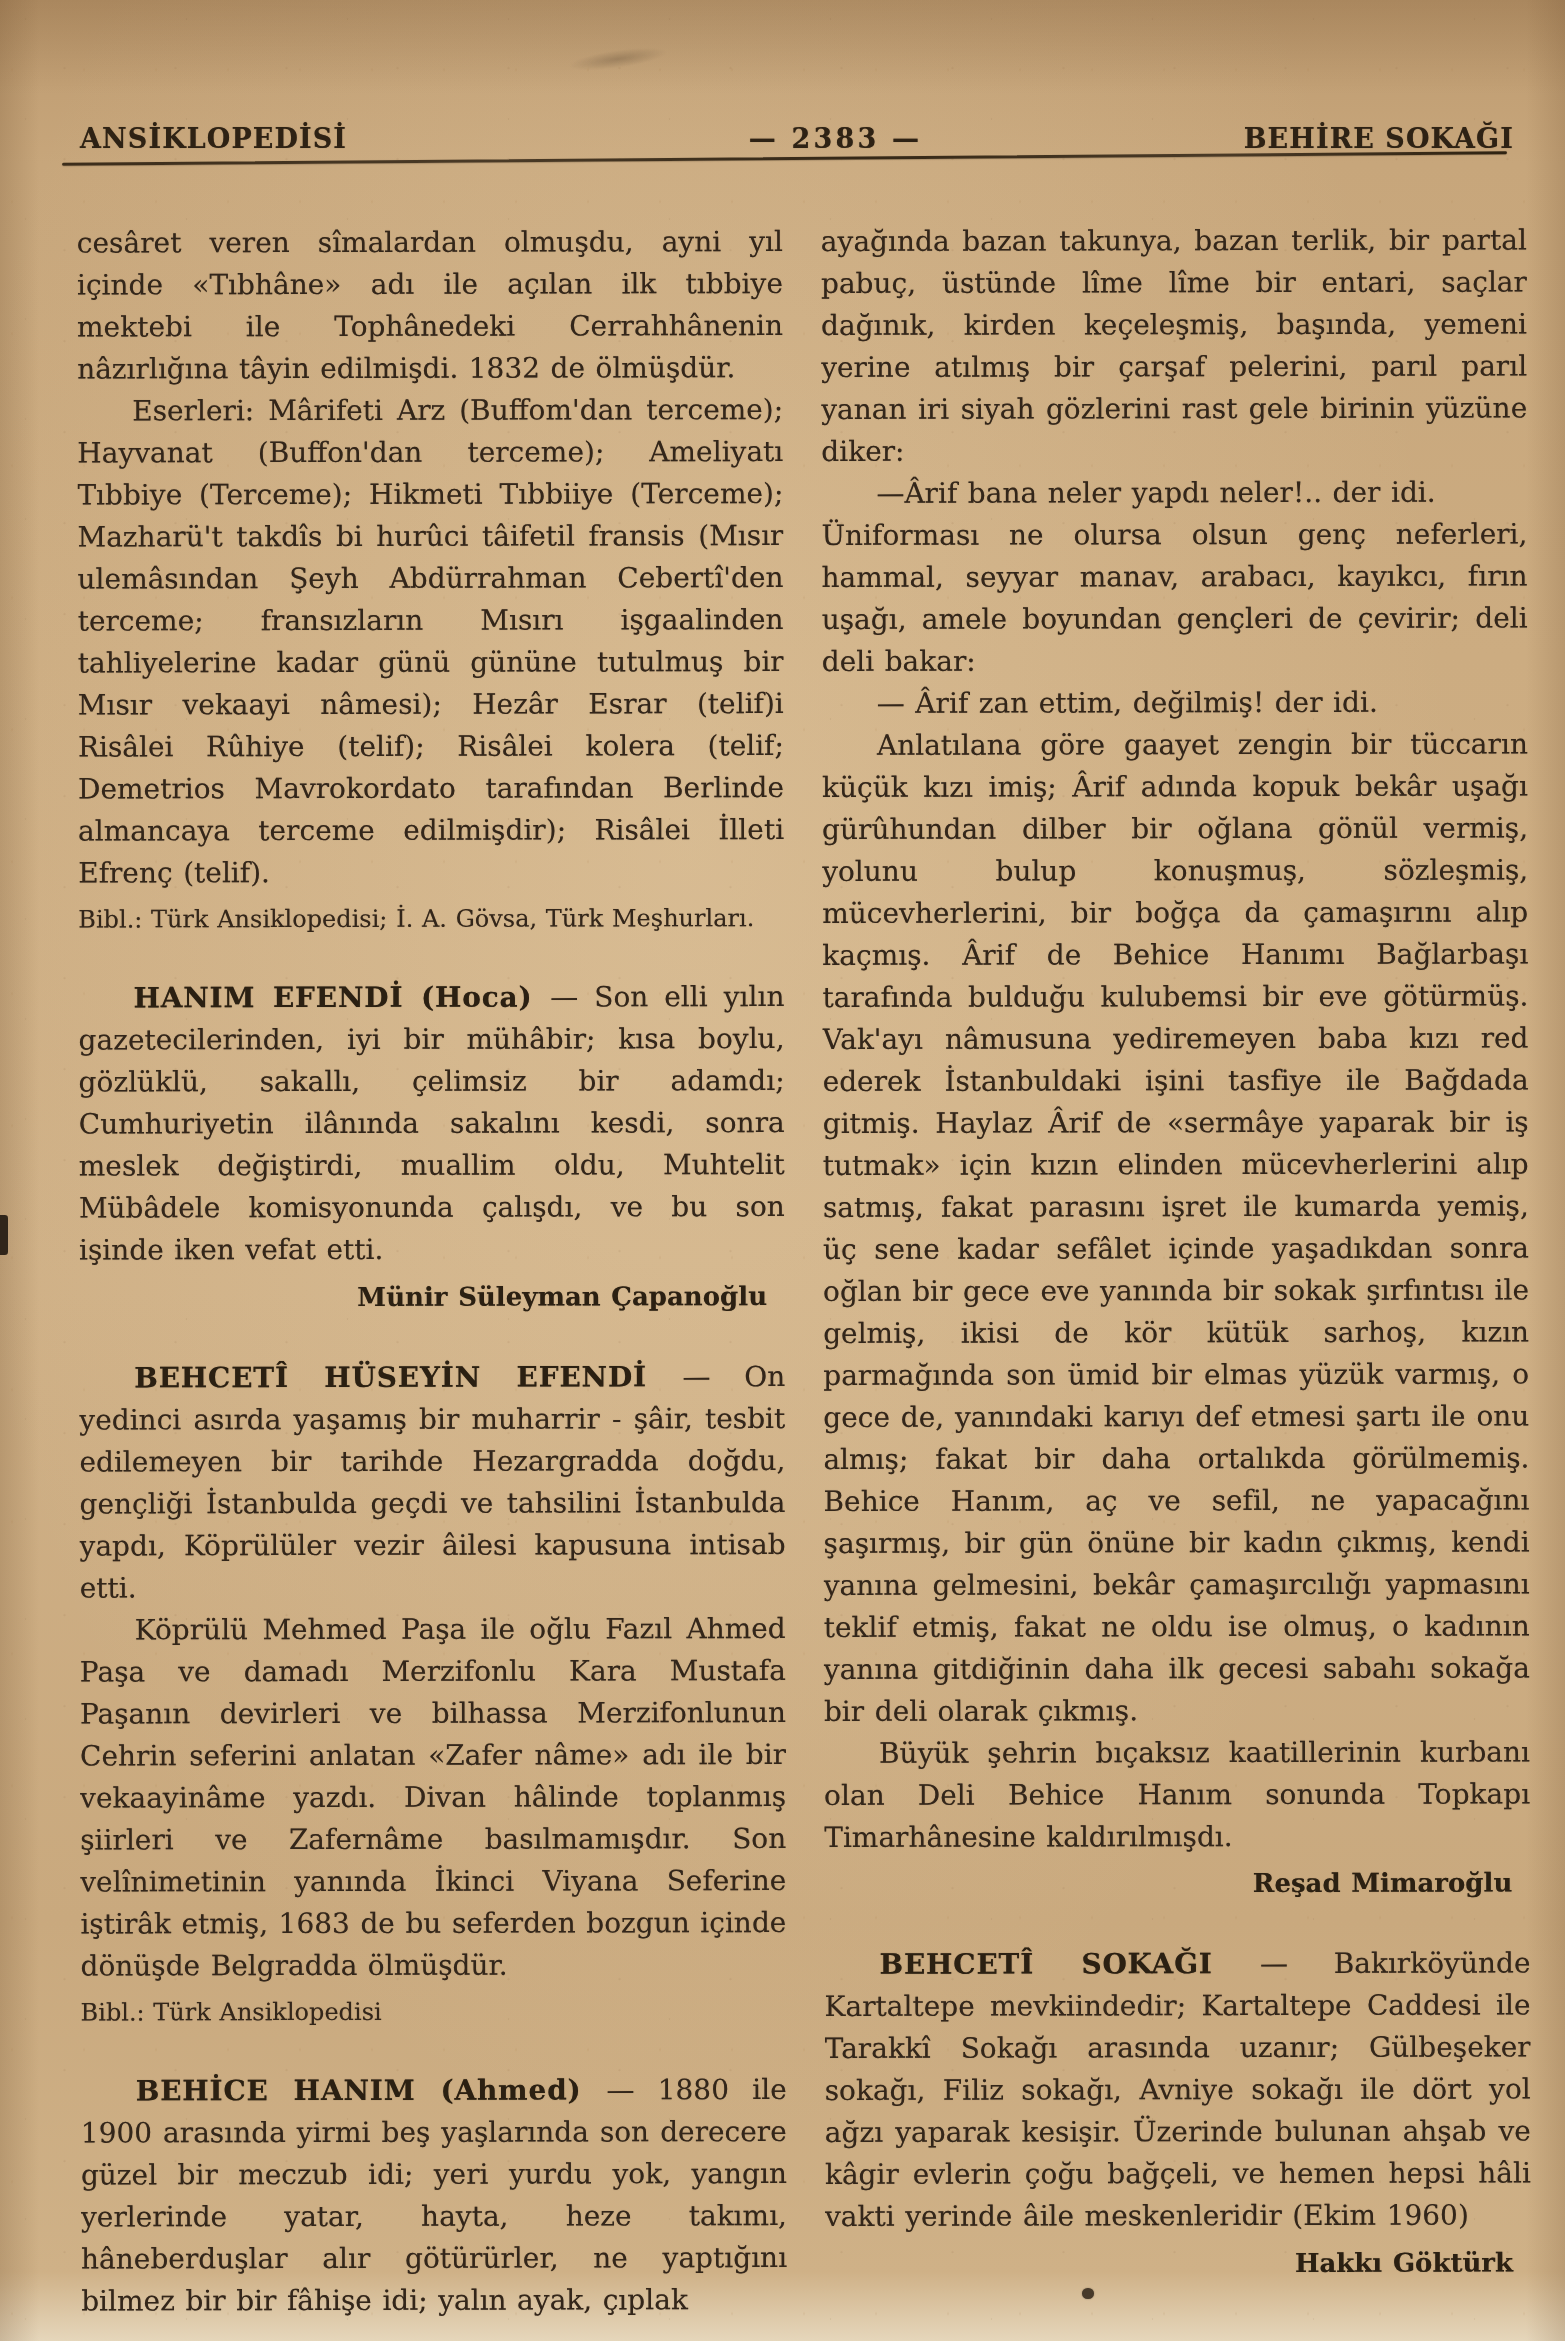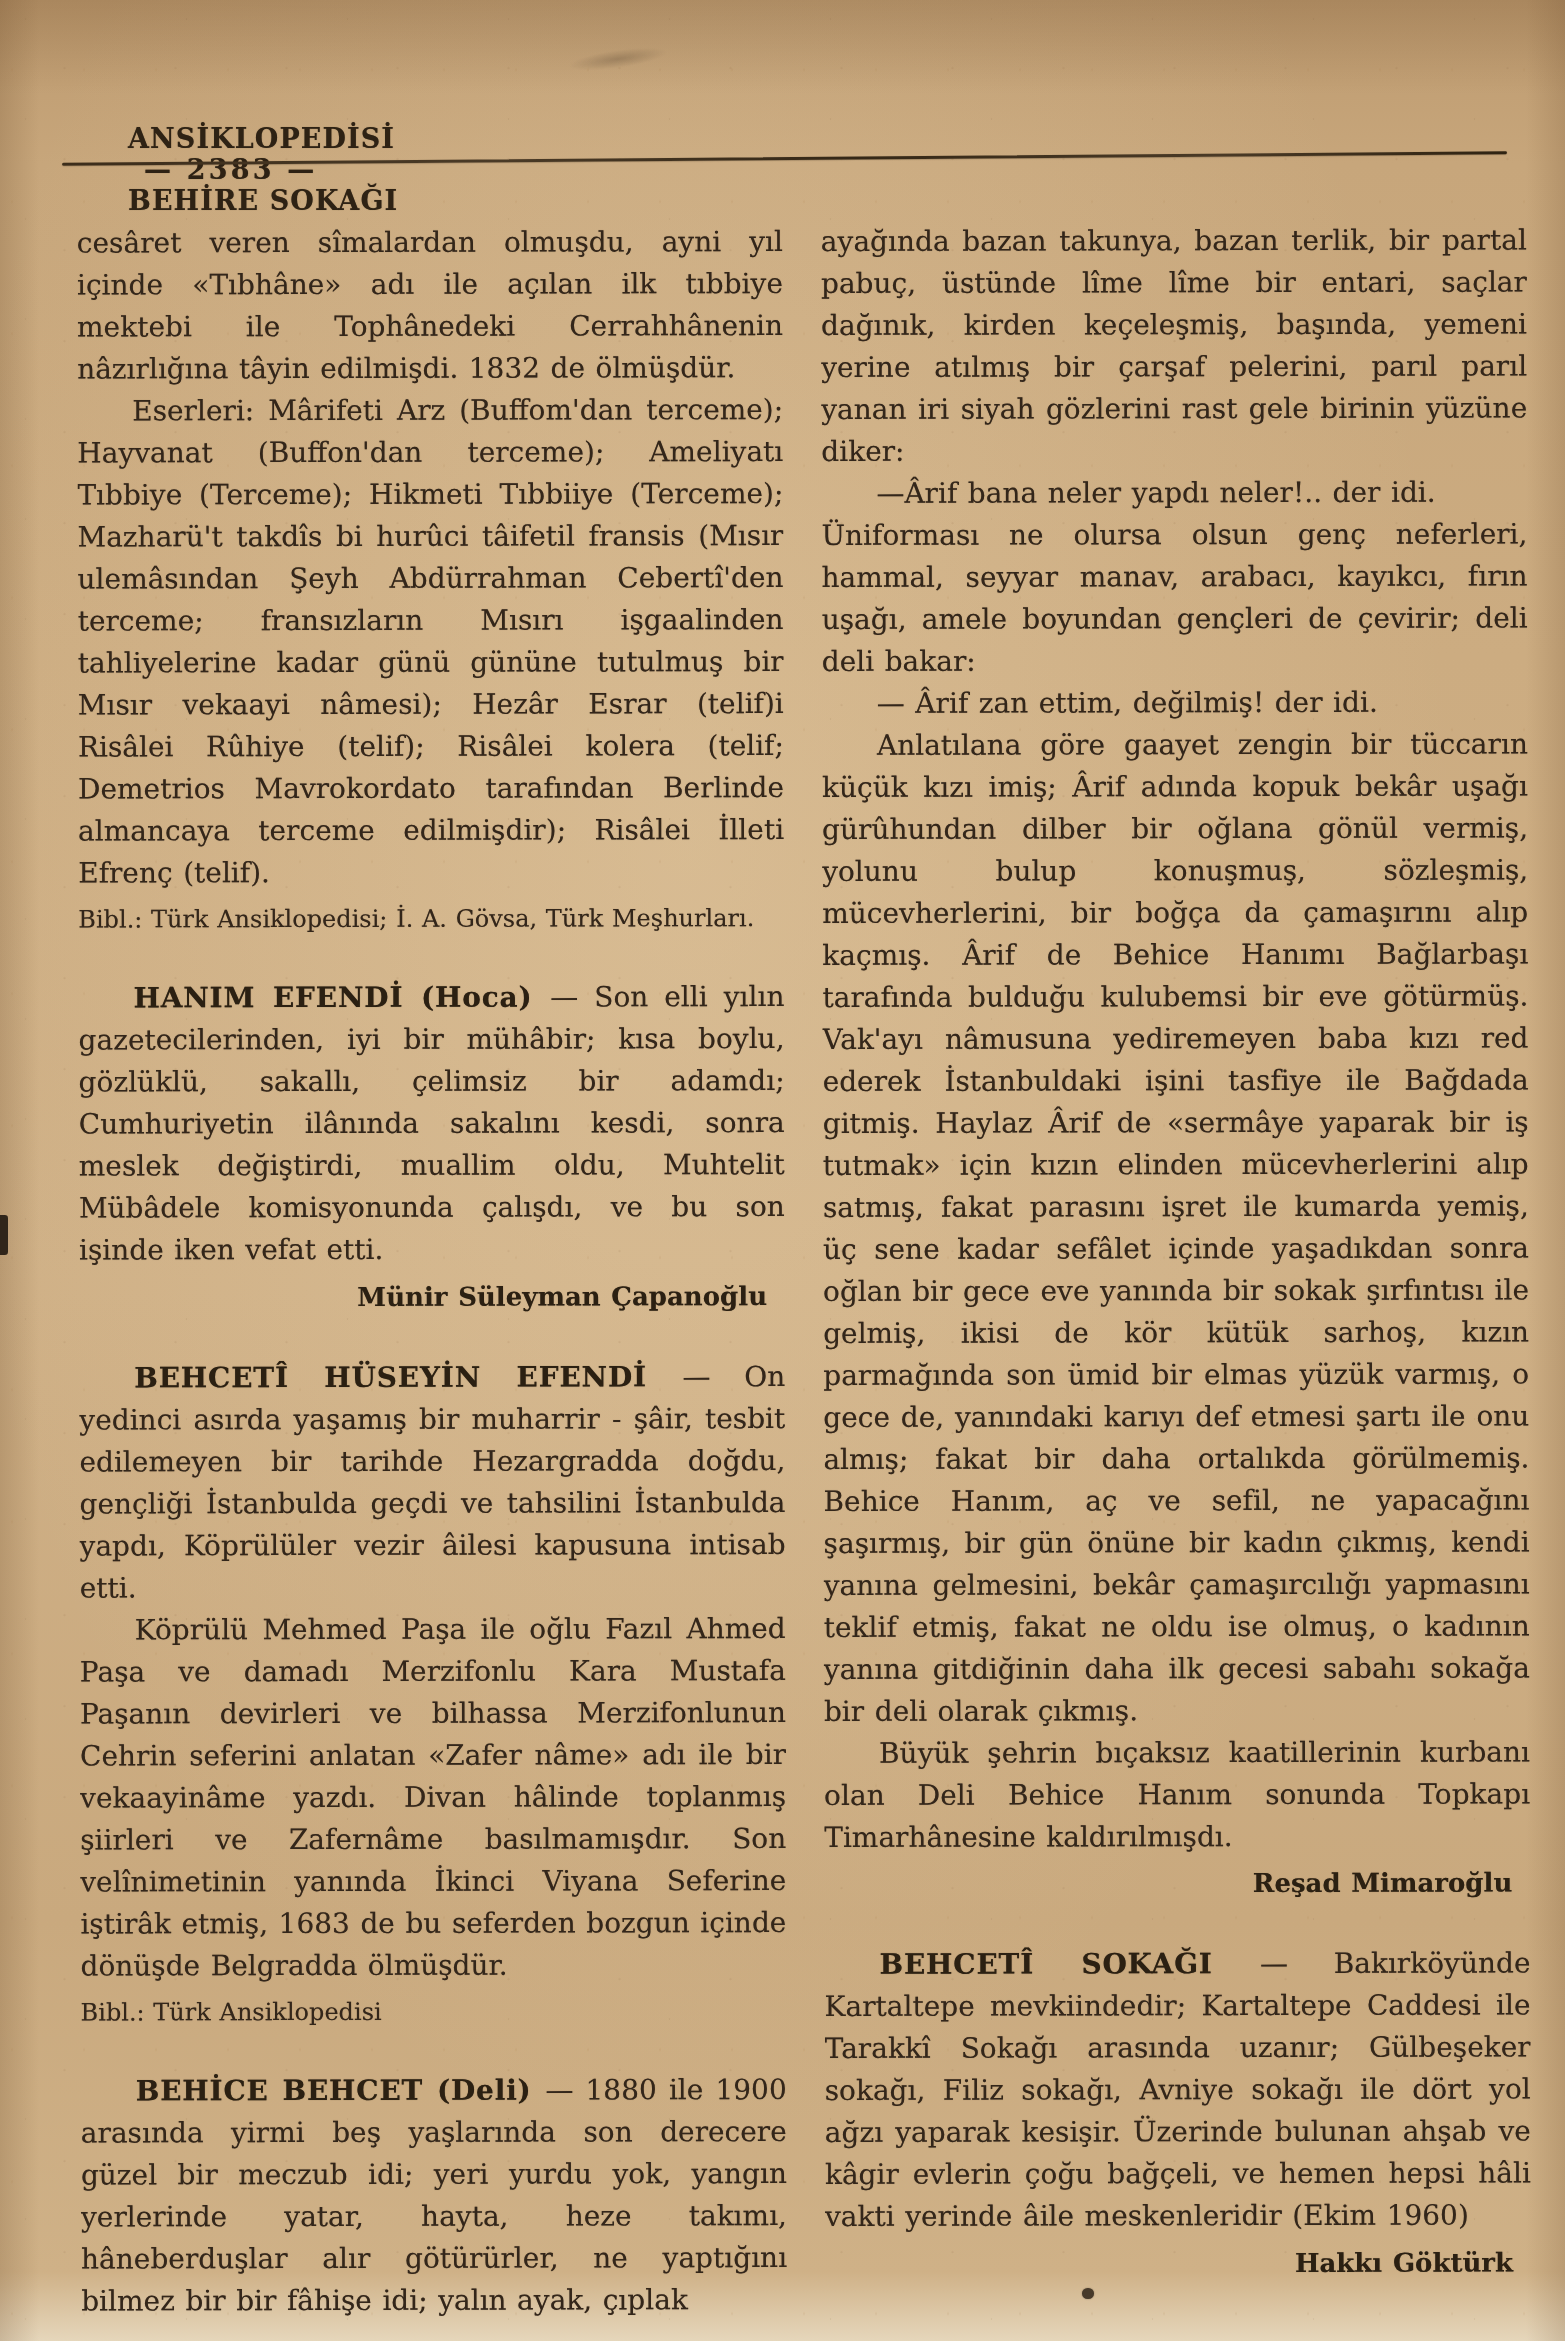--- a/index.html
+++ b/index.html
@@ -26,21 +26,20 @@
       radial-gradient(rgba(92,62,32,.09) 0.7px, transparent 1.3px);
     background-size:111px 91px,72px 132px,161px 100px;
     background-position:9px 22.6px,48px 3.7px,106px 69px;
   }
   .page-header{
     position:absolute;top:123px;left:80px;width:1434px;
     display:flex;justify-content:space-between;align-items:baseline;
     font-weight:bold;font-size:27px;letter-spacing:1.1px;
     color:#2e2214;
     text-shadow:0 0 0.8px rgba(46,34,20,.55);
-    flex-direction:column;
   }
   .page-header .pgnum{letter-spacing:3.2px;transform:translateX(16px);margin-left:48px;}
   .rule{
     position:absolute;top:157px;left:62px;width:1445px;height:2.6px;
     background:linear-gradient(90deg,#3c2d1b 0%,#4a3a26 30%,#352817 55%,#4a3a26 80%,#2f2312 100%);
     border-radius:1.6px;
     transform:rotate(-0.45deg);
     box-shadow:0 0.5px 1.1px rgba(60,45,27,.4);
   }
   .columns{
@@ -103,21 +102,21 @@
   <main class="columns">
     <section class="col" id="col-left">
         <p class="para body">cesâret veren sîmalardan olmuşdu, ayni yıl içinde «Tıbhâne» adı ile açılan ilk tıbbiye mektebi ile Tophânedeki Cerrahhânenin nâzırlığına tâyin edilmişdi. 1832 de ölmüşdür.</p>
         <p class="para body indent">Eserleri: Mârifeti Arz (Buffom'dan terceme); Hayvanat (Buffon'dan terceme); Ameliyatı Tıbbiye (Terceme); Hikmeti Tıbbiiye (Terceme); Mazharü't takdîs bi hurûci tâifetil fransis (Mısır ulemâsından Şeyh Abdürrahman Cebertî'den terceme; fransızların Mısırı işgaalinden tahliyelerine kadar günü gününe tutulmuş bir Mısır vekaayi nâmesi); Hezâr Esrar (telif)i Risâlei Rûhiye (telif); Risâlei kolera (telif; Demetrios Mavrokordato tarafından Berlinde almancaya terceme edilmişdir); Risâlei İlleti Efrenç (telif).</p>
         <p class="para bibl">Bibl.: Türk Ansiklopedisi; İ. A. Gövsa, Türk Meşhurları.</p>
         <p class="para entry"><strong>HANIM EFENDİ (Hoca) </strong>— Son elli yılın gazetecilerinden, iyi bir mühâbir; kısa boylu, gözlüklü, sakallı, çelimsiz bir adamdı; Cumhuriyetin ilânında sakalını kesdi, sonra meslek değiştirdi, muallim oldu, Muhtelit Mübâdele komisyonunda çalışdı, ve bu son işinde iken vefat etti.</p>
         <p class="para signature">Münir Süleyman Çapanoğlu</p>
         <p class="para entry"><strong>BEHCETÎ HÜSEYİN EFENDİ </strong>— On yedinci asırda yaşamış bir muharrir - şâir, tesbit edilemeyen bir tarihde Hezargradda doğdu, gençliği İstanbulda geçdi ve tahsilini İstanbulda yapdı, Köprülüler vezir âilesi kapusuna intisab etti.</p>
         <p class="para body indent">Köprülü Mehmed Paşa ile oğlu Fazıl Ahmed Paşa ve damadı Merzifonlu Kara Mustafa Paşanın devirleri ve bilhassa Merzifonlunun Cehrin seferini anlatan «Zafer nâme» adı ile bir vekaayinâme yazdı. Divan hâlinde toplanmış şiirleri ve Zafernâme basılmamışdır. Son velînimetinin yanında İkinci Viyana Seferine iştirâk etmiş, 1683 de bu seferden bozgun içinde dönüşde Belgradda ölmüşdür.</p>
         <p class="para bibl">Bibl.: Türk Ansiklopedisi</p>
-        <p class="para entry"><strong>BEHİCE BEHCET (Deli) </strong>— 1880 ile 1900 arasında yirmi beş yaşlarında son derecere güzel bir meczub idi; yeri yurdu yok, yangın yerlerinde yatar, hayta, heze takımı, hâneberduşlar alır götürürler, ne yaptığını bilmez bir bir fâhişe idi; yalın ayak, çıplak</p>
+        <p class="para entry"><strong>BEHİCE HANIM (Ahmed) </strong>— 1880 ile 1900 arasında yirmi beş yaşlarında son derecere güzel bir meczub idi; yeri yurdu yok, yangın yerlerinde yatar, hayta, heze takımı, hâneberduşlar alır götürürler, ne yaptığını bilmez bir bir fâhişe idi; yalın ayak, çıplak</p>
       </section>
     <section class="col" id="col-right">
         <p class="para body">ayağında bazan takunya, bazan terlik, bir partal pabuç, üstünde lîme lîme bir entari, saçlar dağınık, kirden keçeleşmiş, başında, yemeni yerine atılmış bir çarşaf pelerini, parıl parıl yanan iri siyah gözlerini rast gele birinin yüzüne diker:</p>
         <p class="para body indent">—Ârif bana neler yapdı neler!.. der idi.</p>
         <p class="para body">Üniforması ne olursa olsun genç neferleri, hammal, seyyar manav, arabacı, kayıkcı, fırın uşağı, amele boyundan gençleri de çevirir; deli deli bakar:</p>
         <p class="para body indent">— Ârif zan ettim, değilmiş! der idi.</p>
         <p class="para body indent">Anlatılana göre gaayet zengin bir tüccarın küçük kızı imiş; Ârif adında kopuk bekâr uşağı gürûhundan dilber bir oğlana gönül vermiş, yolunu bulup konuşmuş, sözleşmiş, mücevherlerini, bir boğça da çamaşırını alıp kaçmış. Ârif de Behice Hanımı Bağlarbaşı tarafında bulduğu kulubemsi bir eve götürmüş. Vak'ayı nâmusuna yediremeyen baba kızı red ederek İstanbuldaki işini tasfiye ile Bağdada gitmiş. Haylaz Ârif de «sermâye yaparak bir iş tutmak» için kızın elinden mücevherlerini alıp satmış, fakat parasını işret ile kumarda yemiş, üç sene kadar sefâlet içinde yaşadıkdan sonra oğlan bir gece eve yanında bir sokak şırfıntısı ile gelmiş, ikisi de kör kütük sarhoş, kızın parmağında son ümid bir elmas yüzük varmış, o gece de, yanındaki karıyı def etmesi şartı ile onu almış; fakat bir daha ortalıkda görülmemiş. Behice Hanım, aç ve sefil, ne yapacağını şaşırmış, bir gün önüne bir kadın çıkmış, kendi yanına gelmesini, bekâr çamaşırcılığı yapmasını teklif etmiş, fakat ne oldu ise olmuş, o kadının yanına gitdiğinin daha ilk gecesi sabahı sokağa bir deli olarak çıkmış.</p>
         <p class="para body indent">Büyük şehrin bıçaksız kaatillerinin kurbanı olan Deli Behice Hanım sonunda Topkapı Timarhânesine kaldırılmışdı.</p>
         <p class="para signature">Reşad Mimaroğlu</p>
         <p class="para entry"><strong>BEHCETÎ SOKAĞI </strong>— Bakırköyünde Kartaltepe mevkiindedir; Kartaltepe Caddesi ile Tarakkî Sokağı arasında uzanır; Gülbeşeker sokağı, Filiz sokağı, Avniye sokağı ile dört yol ağzı yaparak kesişir. Üzerinde bulunan ahşab ve kâgir evlerin çoğu bağçeli, ve hemen hepsi hâli vakti yerinde âile meskenleridir (Ekim 1960)</p>

